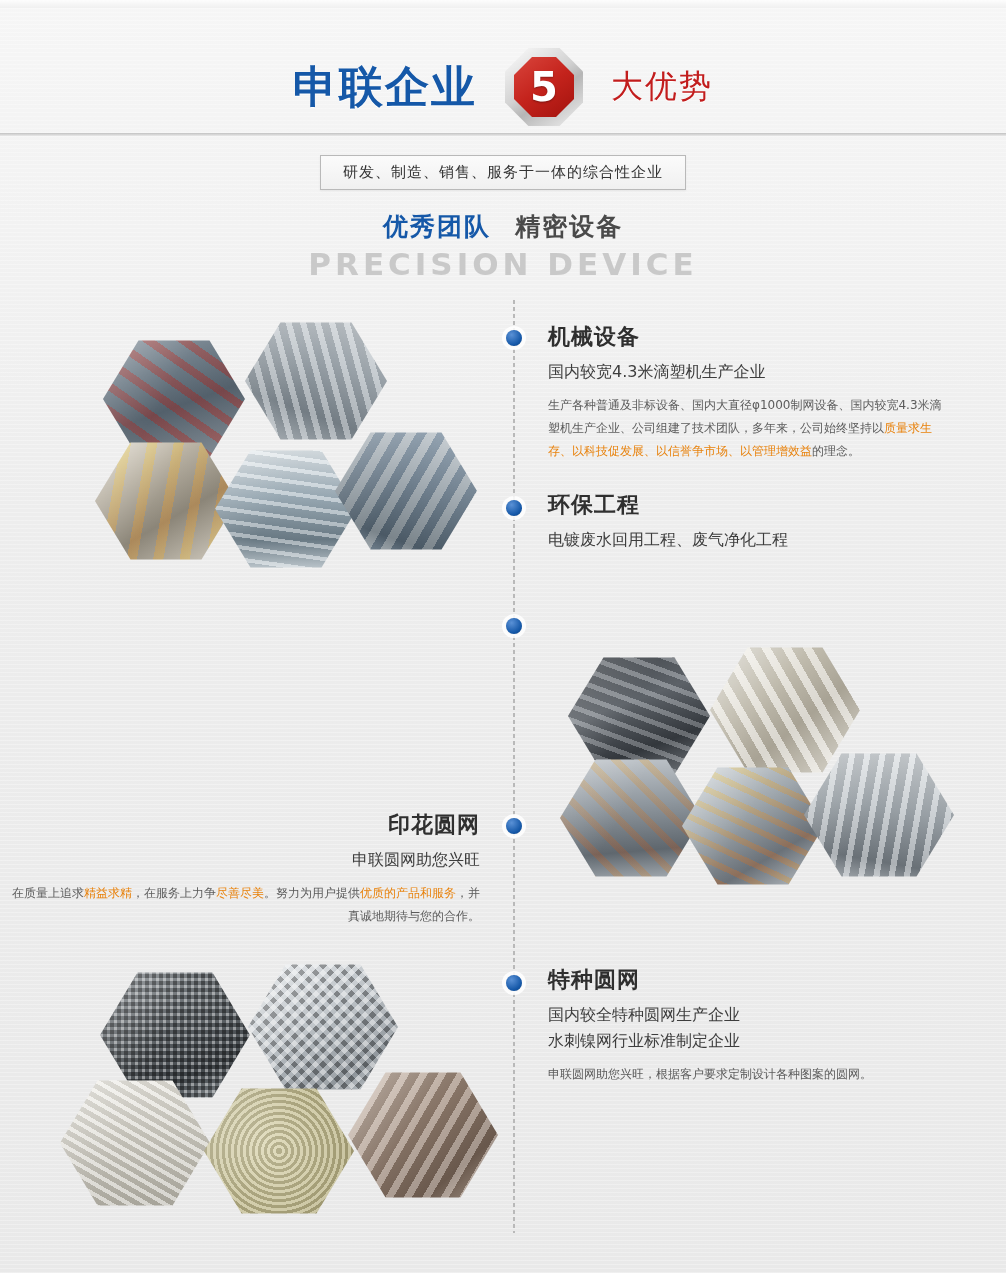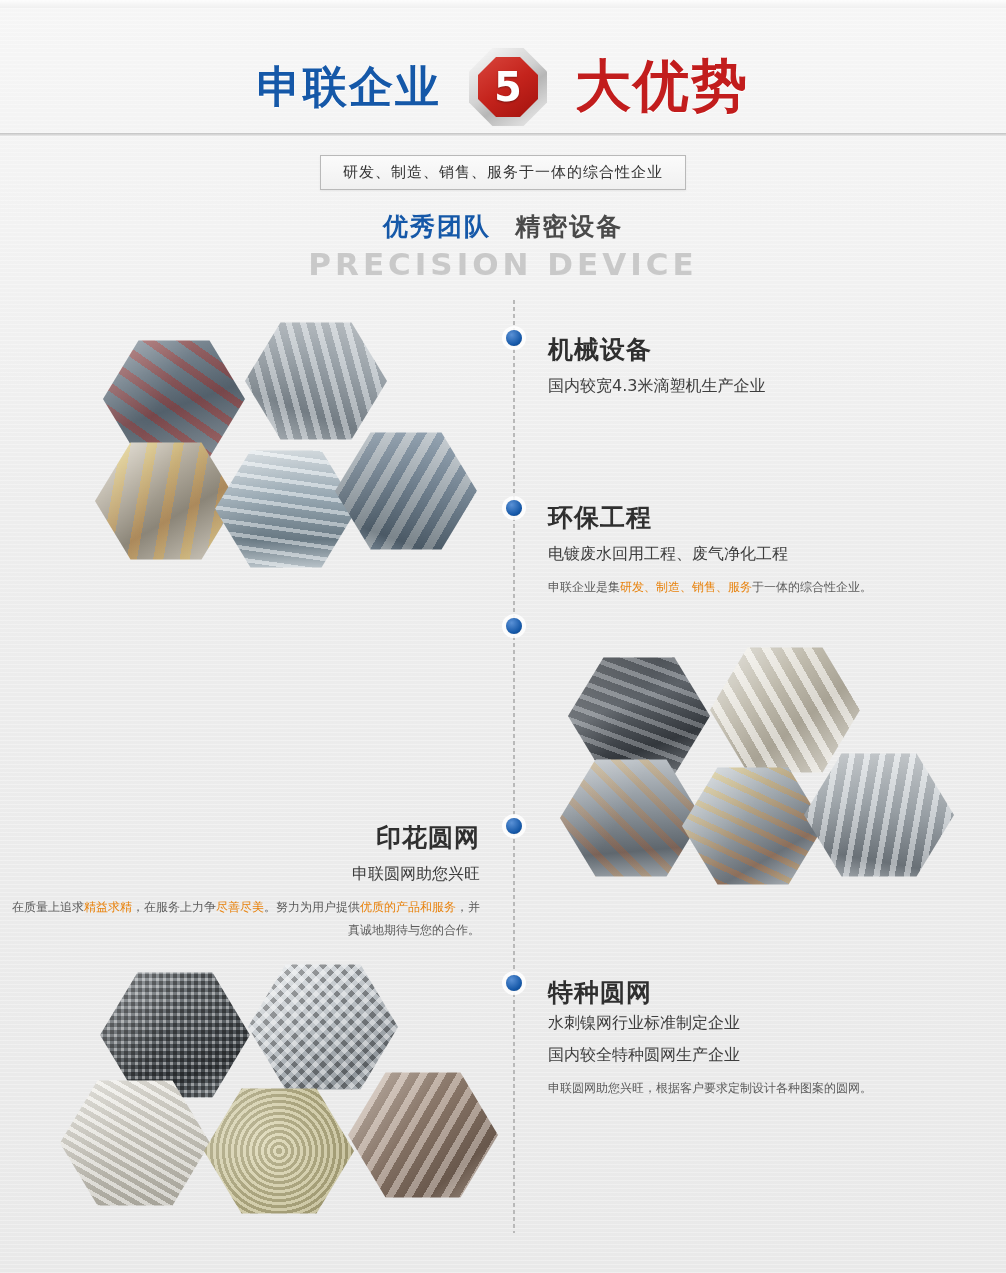--- a/index.html
+++ b/index.html
@@ -36,21 +36,21 @@
     position: absolute; top: 48px; left: 0; right: 0;
     display: flex; align-items: center; justify-content: center;
     gap: 24px;
   }
   .title-left {
     font-size: 44px; font-weight: bold; color: #1558a8;
     letter-spacing: 2px;
     text-shadow: 0 1px 0 #fff;
   }
   .title-right {
-    font-size: 56px; font-weight: bold; color: #c21d1d;
+    font-size: 32px; font-weight: normal; color: #c21d1d;
     letter-spacing: 2px;
     text-shadow: 0 1px 0 #fff;
     text-align: right;
   }
   .badge {
     position: relative;
     width: 78px; height: 78px;
     display: flex; align-items: center; justify-content: center;
     margin: 0 4px;
   }
@@ -115,21 +115,21 @@
   .node {
     position: absolute; left: 506px;
     width: 16px; height: 16px; border-radius: 50%;
     background: radial-gradient(circle at 35% 30%, #5a91d6, #1558a8 65%, #0d3e7a);
     box-shadow: 0 0 0 4px rgba(255,255,255,.85), 0 1px 2px rgba(0,0,0,.2);
   }
 
   
   .block { position: absolute; }
   .blk-title {
-    font-size: 25px; font-weight: bold; color: #2f2f2f; letter-spacing: 1px; margin-top: 11px;
+    font-size: 22px; font-weight: bold; color: #2f2f2f; letter-spacing: 1px;
   }
   .blk-sub {
     font-size: 16px; color: #3d3d3d; margin-top: 8px; line-height: 1.5;
   }
   .blk-body {
     font-size: 12px; color: #5b5b5b; margin-top: 10px; line-height: 1.9;
   }
   .blk-body .hl { color: #e8820c; }
   .right { text-align: right; }
   .left { text-align: left; }
@@ -261,26 +261,26 @@
         <span class="sheen"></span>
       </div>
     <div class="hex ph-line" style="left:240px; top:110px; width:142px; height:122px;">
         <span class="sheen"></span>
       </div>
   </div>
 
   <div class="block left" style="left:548px; top:322px; width:400px;">
     <div class="blk-title">机械设备</div>
     <div class="blk-sub">国内较宽4.3米滴塑机生产企业</div>
+    <div class="blk-body">生产各种普通及非标设备、国内大直径φ1000制网设备、国内较宽4.3米滴塑机生产企业、公司组建了技术团队，多年来，公司始终坚持以<span class="hl">质量求生存、以科技促发展、以信誉争市场、以管理增效益</span>的理念。</div>
   </div>
 
   <div class="block left" style="left:548px; top:490px; width:400px;">
     <div class="blk-title">环保工程</div>
     <div class="blk-sub">电镀废水回用工程、废气净化工程</div>
-    <div class="blk-body">申联企业是集<span class="hl">研发、制造、销售、服务</span>于一体的综合性企业。</div>
   </div>
 
 
   <div class="block right" style="left:10px; top:810px; width:470px;">
     <div class="blk-title">印花圆网</div>
     <div class="blk-sub">申联圆网助您兴旺</div>
     <div class="blk-body">在质量上追求<span class="hl">精益求精</span>，在服务上力争<span class="hl">尽善尽美</span>。努力为用户提供<span class="hl">优质的产品和服务</span>，并真诚地期待与您的合作。</div>
   </div>
 
   <div class="hexwrap" style="left:560px; top:645px; width:400px; height:255px;">
@@ -314,18 +314,18 @@
     <div class="hex ph-mesh4" style="left:144px; top:126px; width:150px; height:130px;">
         <span class="sheen"></span>
       </div>
     <div class="hex ph-mesh5" style="left:288px; top:110px; width:150px; height:130px;">
         <span class="sheen"></span>
       </div>
   </div>
 
   <div class="block left" style="left:548px; top:965px; width:400px;">
     <div class="blk-title">特种圆网</div>
+    <div class="blk-sub">国内较全特种圆网生产企业</div>
     <div class="blk-sub" style="margin-top:2px;">水刺镍网行业标准制定企业</div>
-    <div class="blk-sub">国内较全特种圆网生产企业</div>
     <div class="blk-body">申联圆网助您兴旺，根据客户要求定制设计各种图案的圆网。</div>
   </div>
 
 </div>
 
 </body></html>

